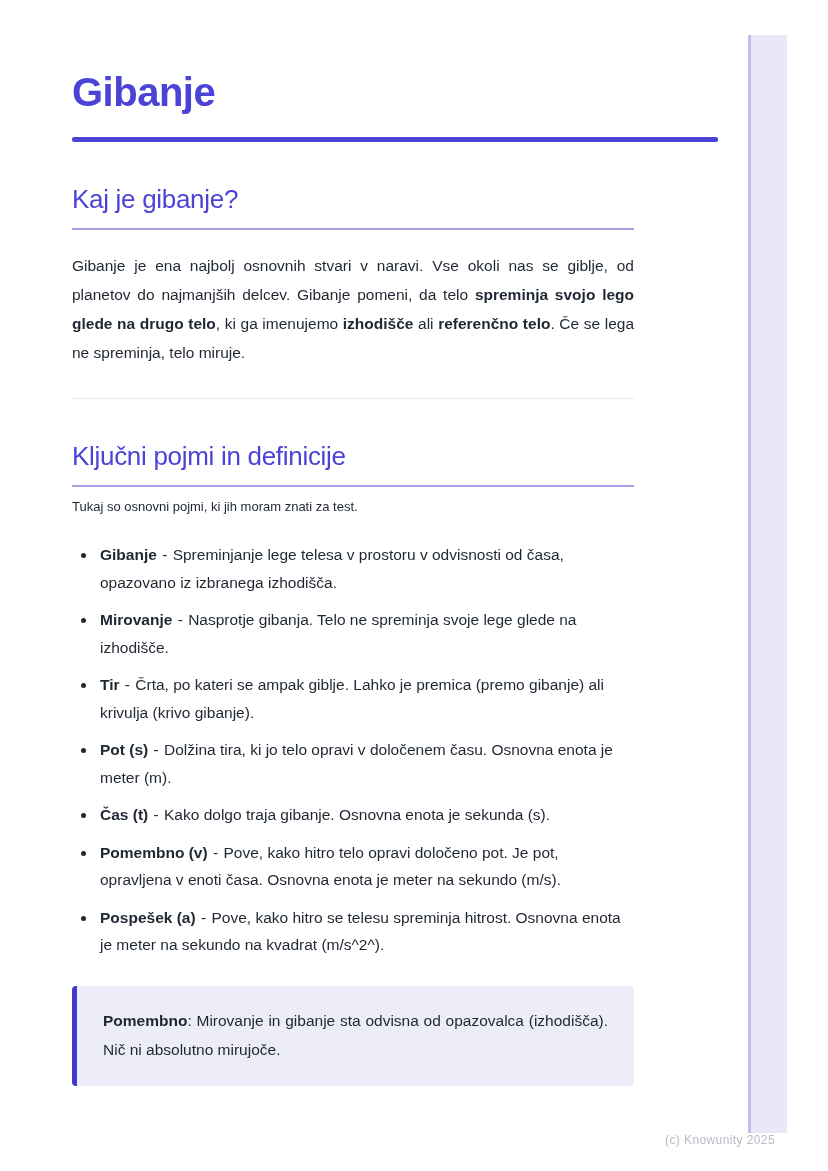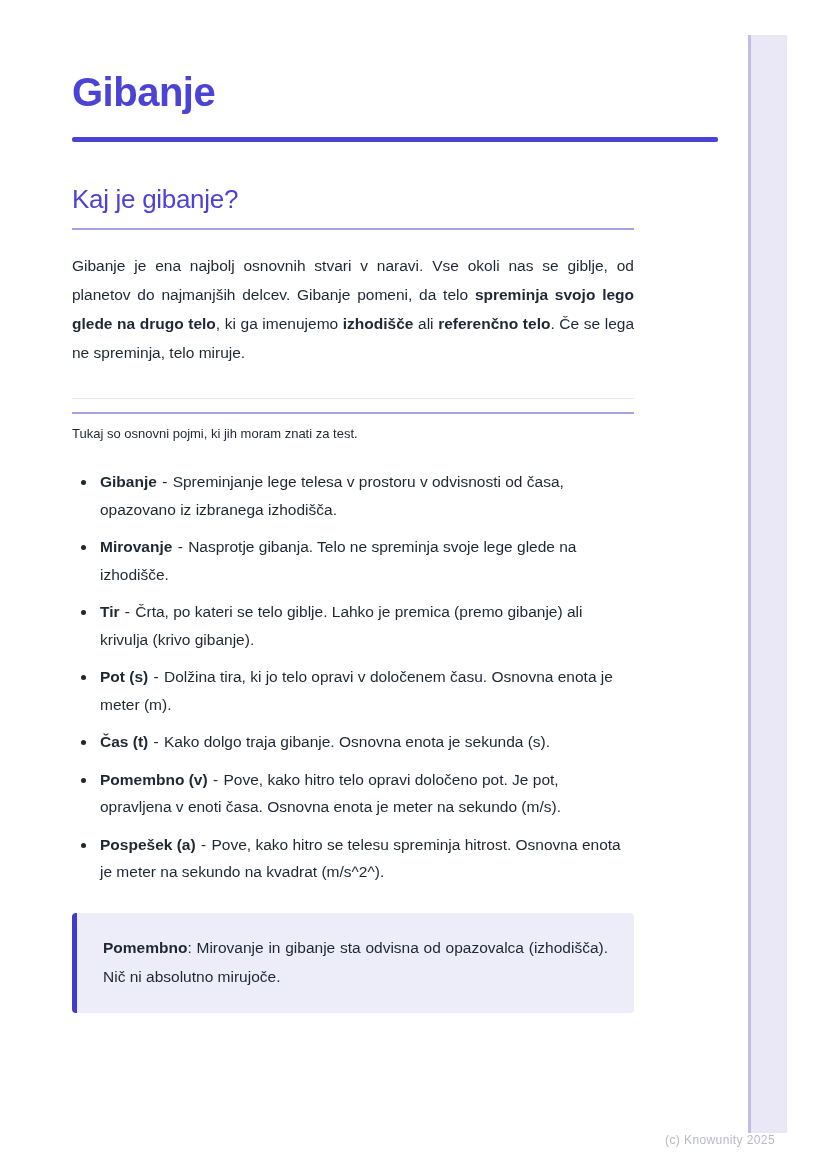--- a/index.html
+++ b/index.html
@@ -136,28 +136,29 @@
     <div class="title-rule"></div>
 
     <h2 class="section-heading">Kaj je gibanje?</h2>
     <div class="heading-rule"></div>
 
     <p class="body-text justified para"><span>Gibanje je ena najbolj osnovnih stvari v naravi. Vse okoli nas se giblje, od planetov do najmanjših delcev. Gibanje pomeni, da telo </span><span class="bold-run">spreminja svojo lego glede na drugo telo</span><span>, ki ga imenujemo </span><span class="bold-run">izhodišče</span><span> ali </span><span class="bold-run">referenčno telo</span><span>. Če se lega ne spreminja, telo miruje.</span></p>
 
 
     <div class="section-divider"></div>
 
+    <h2 class="section-heading">Ključni pojmi in definicije</h2>
     <div class="heading-rule"></div>
 
     <p class="terms-intro">Tukaj so osnovni pojmi, ki jih moram znati za test.</p>
 
     <ul class="terms-list">
       <li><span class="bold-run">Gibanje</span> <span class="sep">-</span> <span>Spreminjanje lege telesa v prostoru v odvisnosti od časa, opazovano iz izbranega izhodišča.</span></li>
       <li><span class="bold-run">Mirovanje</span> <span class="sep">-</span> <span>Nasprotje gibanja. Telo ne spreminja svoje lege glede na izhodišče.</span></li>
-      <li><span class="bold-run">Tir</span> <span class="sep">-</span> <span>Črta, po kateri se telo giblje. Lahko je premica (premo gibanje) ali krivulja (krivo gibanje).</span></li>
+      <li><span class="bold-run">Tir</span> <span class="sep">-</span> <span>Črta, po kateri se ampak giblje. Lahko je premica (premo gibanje) ali krivulja (krivo gibanje).</span></li>
       <li><span class="bold-run">Pot (s)</span> <span class="sep">-</span> <span>Dolžina tira, ki jo telo opravi v določenem času. Osnovna enota je meter (m).</span></li>
       <li><span class="bold-run">Čas (t)</span> <span class="sep">-</span> <span>Kako dolgo traja gibanje. Osnovna enota je sekunda (s).</span></li>
       <li><span class="bold-run">Pomembno (v)</span> <span class="sep">-</span> <span>Pove, kako hitro telo opravi določeno pot. Je pot, opravljena v enoti časa. Osnovna enota je meter na sekundo (m/s).</span></li>
       <li><span class="bold-run">Pospešek (a)</span> <span class="sep">-</span> <span>Pove, kako hitro se telesu spreminja hitrost. Osnovna enota je meter na sekundo na kvadrat (m/s^2^).</span></li>
     </ul>
 
     <div class="callout">
       <p class="body-text justified"><span class="bold-run">Pomembno</span><span>: Mirovanje in gibanje sta odvisna od opazovalca (izhodišča). Nič ni absolutno mirujoče.</span></p>
     </div>
 

